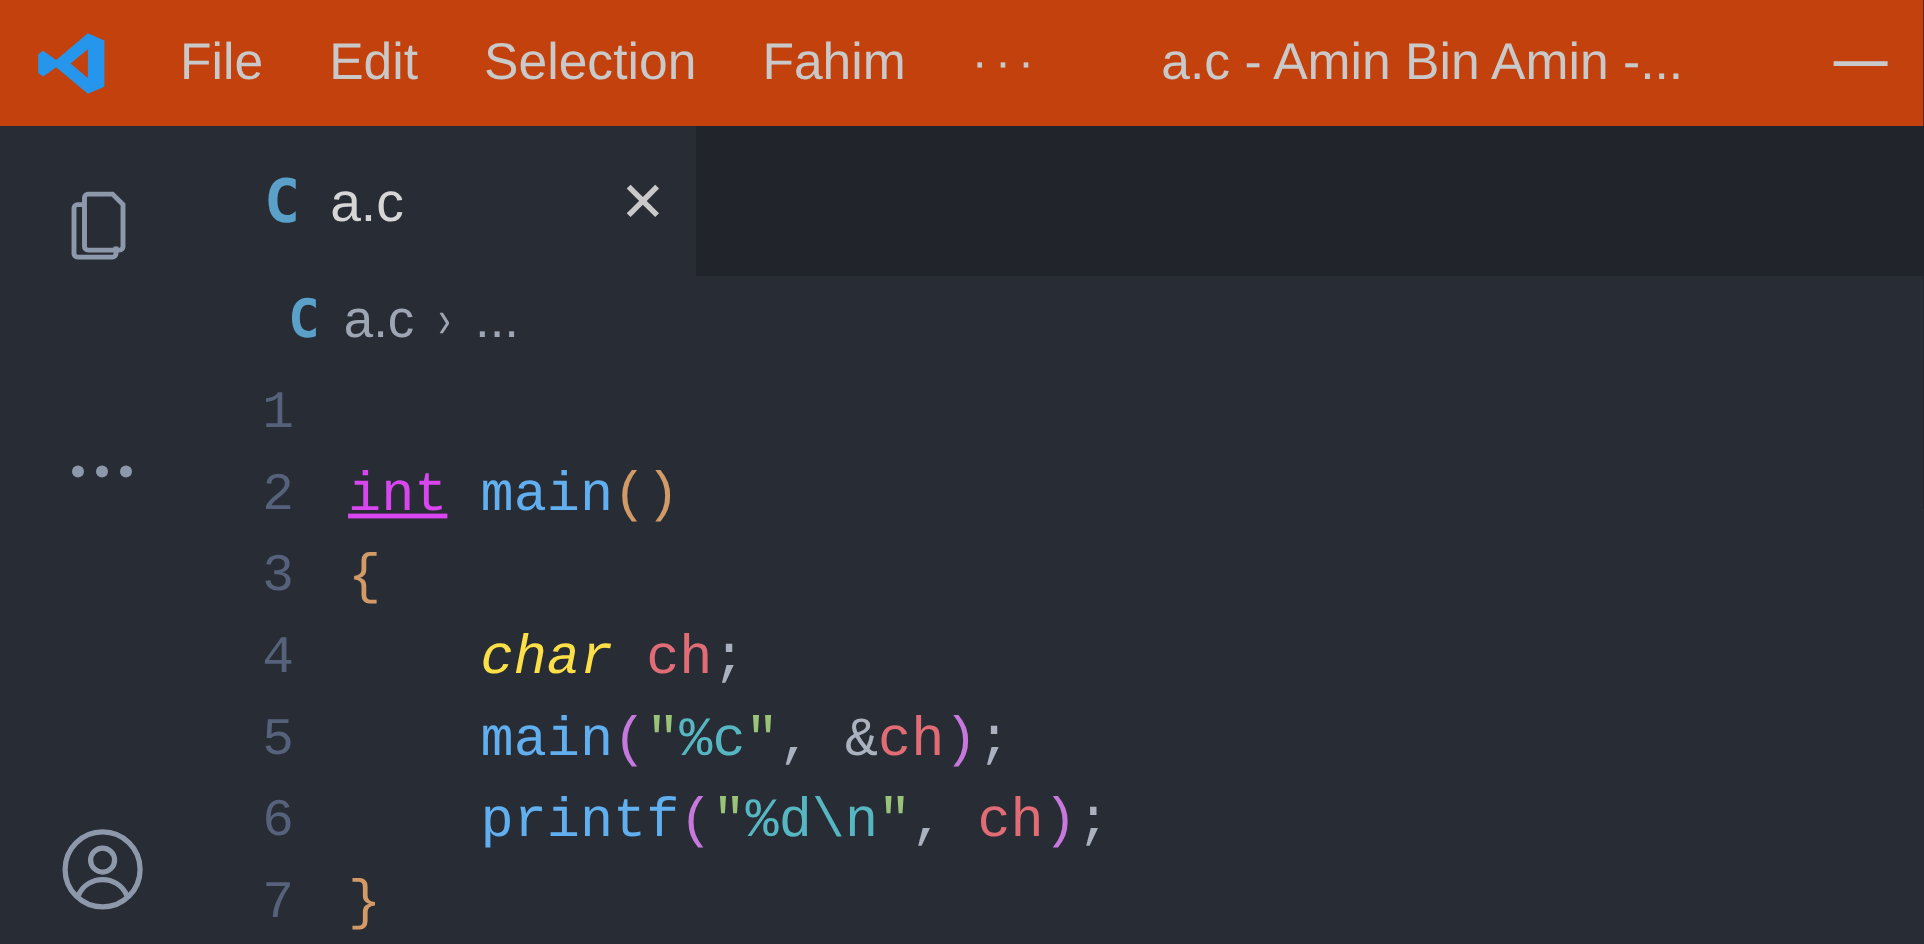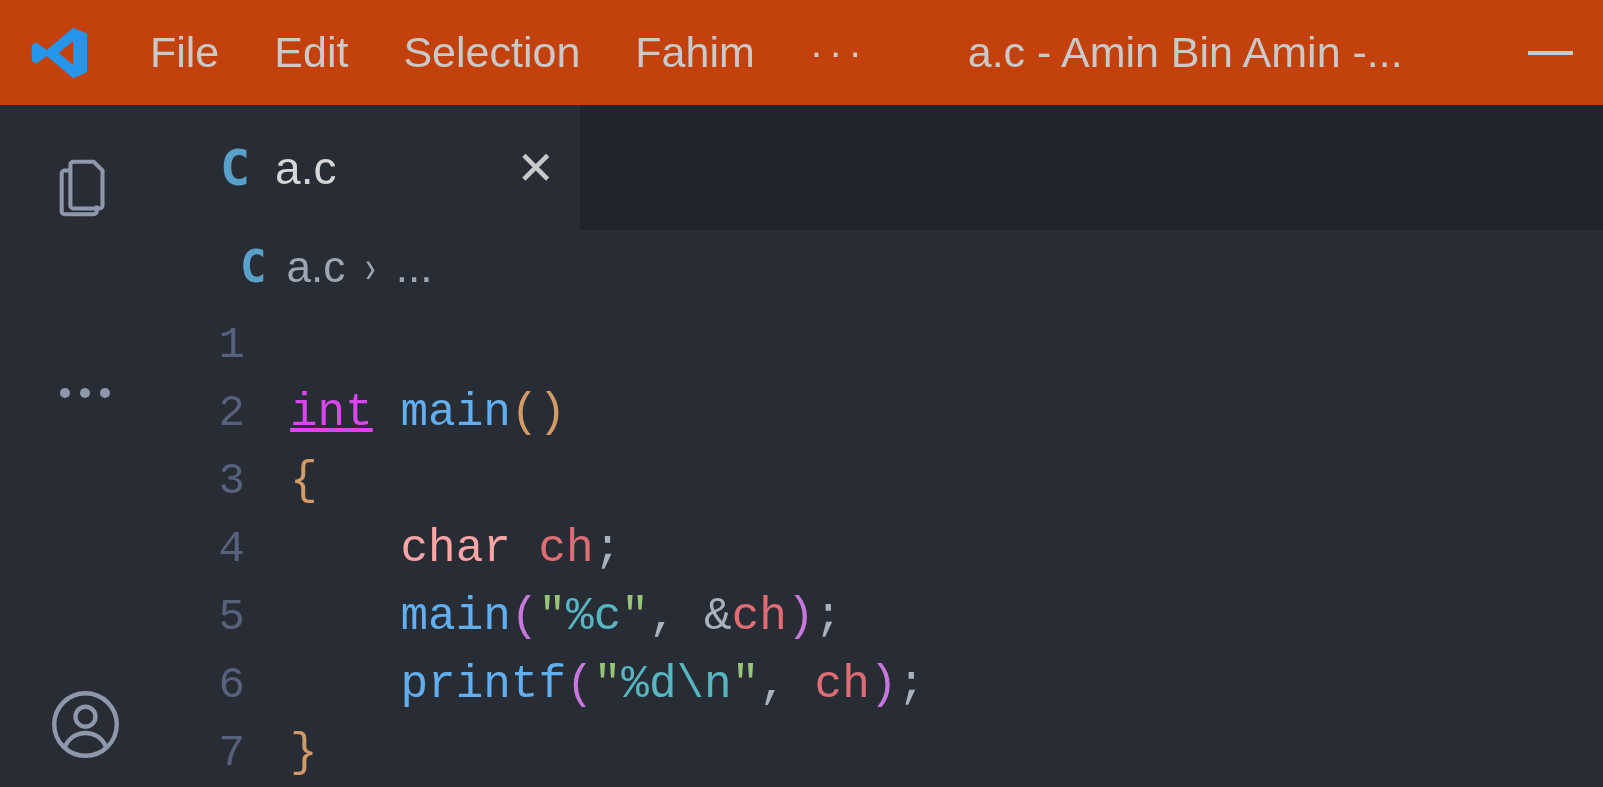--- a/index.html
+++ b/index.html
@@ -43,21 +43,21 @@
   
   .code { flex:1; font-family:Consolas,"Courier New",monospace; font-size:46px; line-height:68px; padding-top:8px; padding-left:45px; }
   .codeline { display:flex; }
   .lineno { width:75px; text-align:right; color:#56617b; font-size:44px; padding-right:45px; user-select:none; }
   .codetext { white-space:pre; }
 
   
   .tok-pre   { color:#c678dd; }  
   .tok-key   { color:#d946ef;text-decoration:underline; }
   .tok-inc   { color:#98c379; }  
-  .tok-type  { color:#fca5a5; }
+  .tok-type  { color:#fde047;font-style:italic; }
   .tok-func  { color:#61afef; }
   .tok-id    { color:#e06c75;text-align:center; }  
   .tok-str   { color:#98c379; }
   .tok-esc   { color:#56b6c2; }
   .tok-punc  { color:#abb2bf; }
   .tok-paren { color:#d19a66; } 
   .tok-paren2{ color:#c678dd; } 
   .tok-op    { color:#abb2bf; }
 </style>
 </head>

